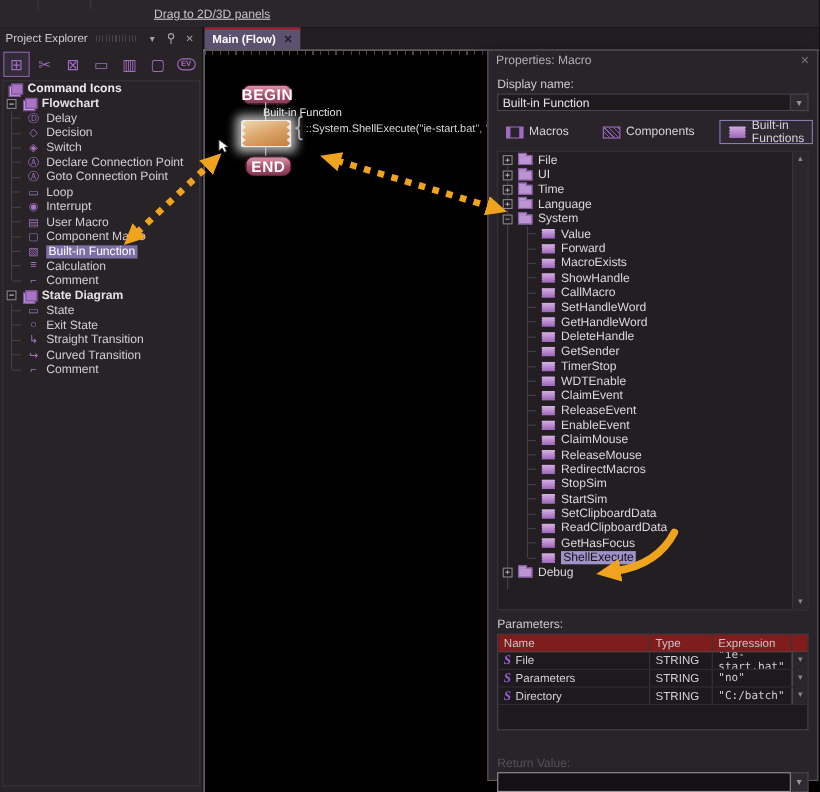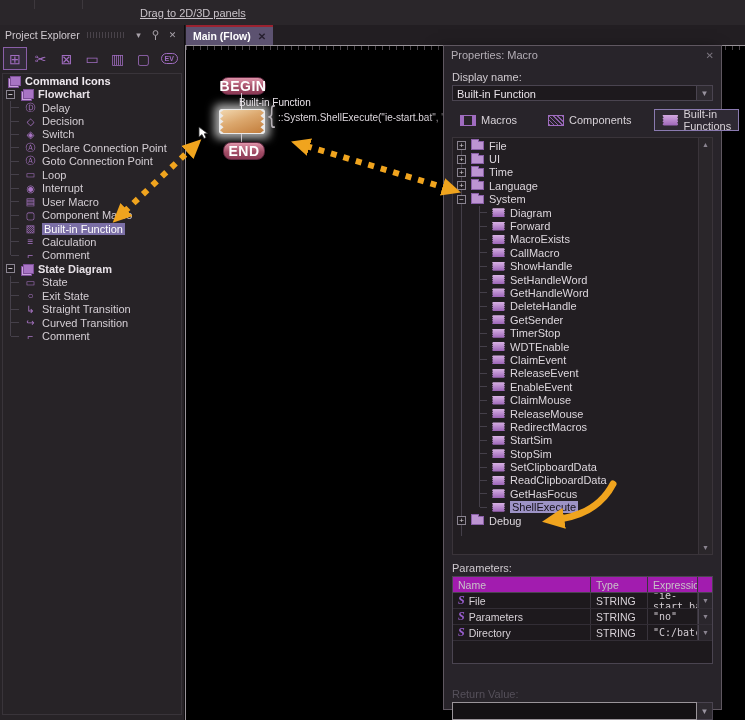--- a/index.html
+++ b/index.html
@@ -42,21 +42,21 @@
   .ruler{height:4px;background:repeating-linear-gradient(90deg,#4a444a 0 1px,transparent 1px 7px);}
   .pill{position:absolute;border-radius:8px;border:1px solid #5e2840;background:linear-gradient(180deg,#de94a9 0%,#a44f68 55%,#8c3a55 100%);color:#fff;font-size:14px;font-weight:bold;display:flex;align-items:center;justify-content:center;letter-spacing:.5px;box-shadow:0 1px 4px rgba(0,0,0,.9);}
   .cline{position:absolute;width:1px;background:#cfc9cf;}
   .block-glow{position:absolute;background:rgba(255,255,255,.92);box-shadow:0 0 9px 5px rgba(255,255,255,.65);border-radius:2px;}
   .zigzag{clip-path:polygon(8% 0,92% 0,100% 12%,92% 25%,100% 38%,92% 50%,100% 62%,92% 75%,100% 88%,92% 100%,8% 100%,0 88%,8% 75%,0 62%,8% 50%,0 38%,8% 25%,0 12%);}
   .block-fill{position:absolute;inset:1px;background:linear-gradient(160deg,#f2d8b0 0%,#dca86e 45%,#c27c3a 100%);}
   .flow-label{position:absolute;font-size:10px;color:#eae4ea;white-space:nowrap;}
   .brace{position:absolute;font-size:24px;color:#b8b2b8;transform:scaleX(.7);font-family:"DejaVu Sans",sans-serif;}
   .expr{position:absolute;font-size:10px;color:#ddd7dd;white-space:nowrap;}
   
-  #dialog{position:absolute;left:443px;top:45px;width:279px;height:665px;background:#28242a;border:1px solid #5f5760;box-sizing:border-box;box-shadow:-5px 5px 14px rgba(0,0,0,.65);}
+  #dialog{position:absolute;left:443px;top:45px;width:301px;height:665px;background:#28242a;border:1px solid #5f5760;box-sizing:border-box;box-shadow:-5px 5px 14px rgba(0,0,0,.65);}
   .d-title{height:18px;display:flex;align-items:center;justify-content:space-between;padding:0 7px;color:#b4aeb6;font-size:11px;}
   .d-close{color:#7a747e;font-size:10px;}
   .d-label{margin:7px 8px 2px;color:#cfc9cf;}
   .d-label.dim{color:#55505a;}
   .in-row{display:flex;margin:0 8px;}
   .in-box{flex:1;height:16px;background:#1d191d;border:1px solid #4a4450;color:#e8e2e8;padding:1px 4px;line-height:14px;box-sizing:border-box;white-space:nowrap;overflow:hidden;}
   .in-box.ret{background:#141114;border:1px solid #9a949a;height:18px;}
   .dd{width:15px;background:#2e2a30;border:1px solid #4a4450;border-left:none;color:#9a94a0;font-size:8px;display:flex;align-items:center;justify-content:center;}
   .ptabs{display:flex;gap:15px;margin:8px 8px 0;height:22px;}
   .ptab{display:flex;align-items:center;gap:5px;padding:0 7px;color:#d8d2d8;border:1px solid transparent;}
@@ -73,21 +73,21 @@
   .fn-children{background:linear-gradient(#443f49,#443f49) 26px 0/1px calc(100% - 7px) no-repeat;}
   .fn-child{padding-left:27px;}
   .fn-child::before{content:"";width:7px;height:1px;background:#443f49;flex:none;}
   .zz-ic{width:13px;height:9px;flex:none;background:linear-gradient(180deg,#d8b2e4,#9c64b8);}
   .fn-sel{background:#9d93c6;color:#15101a;padding:0 2px;}
   #fn-scroll{position:absolute;right:0;top:0;bottom:0;width:13px;background:#2a262a;border-left:1px solid #3a343a;display:flex;flex-direction:column;justify-content:space-between;align-items:center;}
   .sc-ar{font-size:7px;color:#8a8490;padding:3px 0;}
   
   #ptable{margin:2px 8px 0;height:88px;border:1px solid #4a4450;background:#1d191d;box-sizing:border-box;font-size:10.5px;}
   .prow{display:grid;grid-template-columns:138px 57px 1fr 14px;height:15px;align-items:center;border-bottom:1px solid #322d35;}
-  .prow.head{background:#a21caf;border-bottom:1px solid #4a4450;color:#c8c2c8;}
+  .prow.head{background:#7f1d1d;border-bottom:1px solid #4a4450;color:#c8c2c8;}
   .pcell{padding-left:5px;border-right:1px solid #39343c;height:100%;display:flex;align-items:center;gap:4px;overflow:hidden;}
   .pcell:last-child{border-right:none;}
   .s-ic{font-family:"Liberation Serif",serif;font-style:italic;font-weight:bold;color:#9a5fd0;font-size:12px;}
   .mono{font-family:"DejaVu Sans Mono",monospace;font-size:10px;color:#d2ccd2;}
   .row-dd{background:#2a262c;border-left:1px solid #4a4450;color:#8a8490;font-size:7px;display:flex;align-items:center;justify-content:center;height:100%;}
   
   .btn-row{display:flex;align-items:center;gap:6px;margin:7px 8px 0;}
   .help-btn{width:18px;height:18px;border:2px solid #7a5fa0;background:#241d30;color:#e9e3f5;font-weight:bold;display:flex;align-items:center;justify-content:center;border-radius:2px;font-size:11px;box-sizing:border-box;}
   .spacer{flex:1;}
   .btn{height:18px;border:1px solid #3f3943;background:#29252b;color:#d8d2d8;font-size:10.5px;display:flex;align-items:center;justify-content:center;padding:0 10px;box-sizing:border-box;}
@@ -310,40 +310,40 @@
           <span>Language</span>
         </div>
         <div class="fn-row">
           <span class="exp">−</span>
           <span class="folder"></span>
           <span>System</span>
         </div>
         <div class="fn-children">
           <div class="fn-row fn-child">
             <span class="zz-ic zigzag"></span>
-            <span>Diagram</span>
+            <span>Value</span>
           </div>
           <div class="fn-row fn-child">
             <span class="zz-ic zigzag"></span>
             <span>Forward</span>
           </div>
           <div class="fn-row fn-child">
             <span class="zz-ic zigzag"></span>
             <span>MacroExists</span>
           </div>
           <div class="fn-row fn-child">
             <span class="zz-ic zigzag"></span>
+            <span>ShowHandle</span>
+          </div>
+          <div class="fn-row fn-child">
+            <span class="zz-ic zigzag"></span>
             <span>CallMacro</span>
           </div>
           <div class="fn-row fn-child">
             <span class="zz-ic zigzag"></span>
-            <span>ShowHandle</span>
-          </div>
-          <div class="fn-row fn-child">
-            <span class="zz-ic zigzag"></span>
             <span>SetHandleWord</span>
           </div>
           <div class="fn-row fn-child">
             <span class="zz-ic zigzag"></span>
             <span>GetHandleWord</span>
           </div>
           <div class="fn-row fn-child">
             <span class="zz-ic zigzag"></span>
             <span>DeleteHandle</span>
           </div>
@@ -378,25 +378,25 @@
           <div class="fn-row fn-child">
             <span class="zz-ic zigzag"></span>
             <span>ReleaseMouse</span>
           </div>
           <div class="fn-row fn-child">
             <span class="zz-ic zigzag"></span>
             <span>RedirectMacros</span>
           </div>
           <div class="fn-row fn-child">
             <span class="zz-ic zigzag"></span>
+            <span>StopSim</span>
+          </div>
+          <div class="fn-row fn-child">
+            <span class="zz-ic zigzag"></span>
             <span>StartSim</span>
-          </div>
-          <div class="fn-row fn-child">
-            <span class="zz-ic zigzag"></span>
-            <span>StopSim</span>
           </div>
           <div class="fn-row fn-child">
             <span class="zz-ic zigzag"></span>
             <span>SetClipboardData</span>
           </div>
           <div class="fn-row fn-child">
             <span class="zz-ic zigzag"></span>
             <span>ReadClipboardData</span>
           </div>
           <div class="fn-row fn-child">

